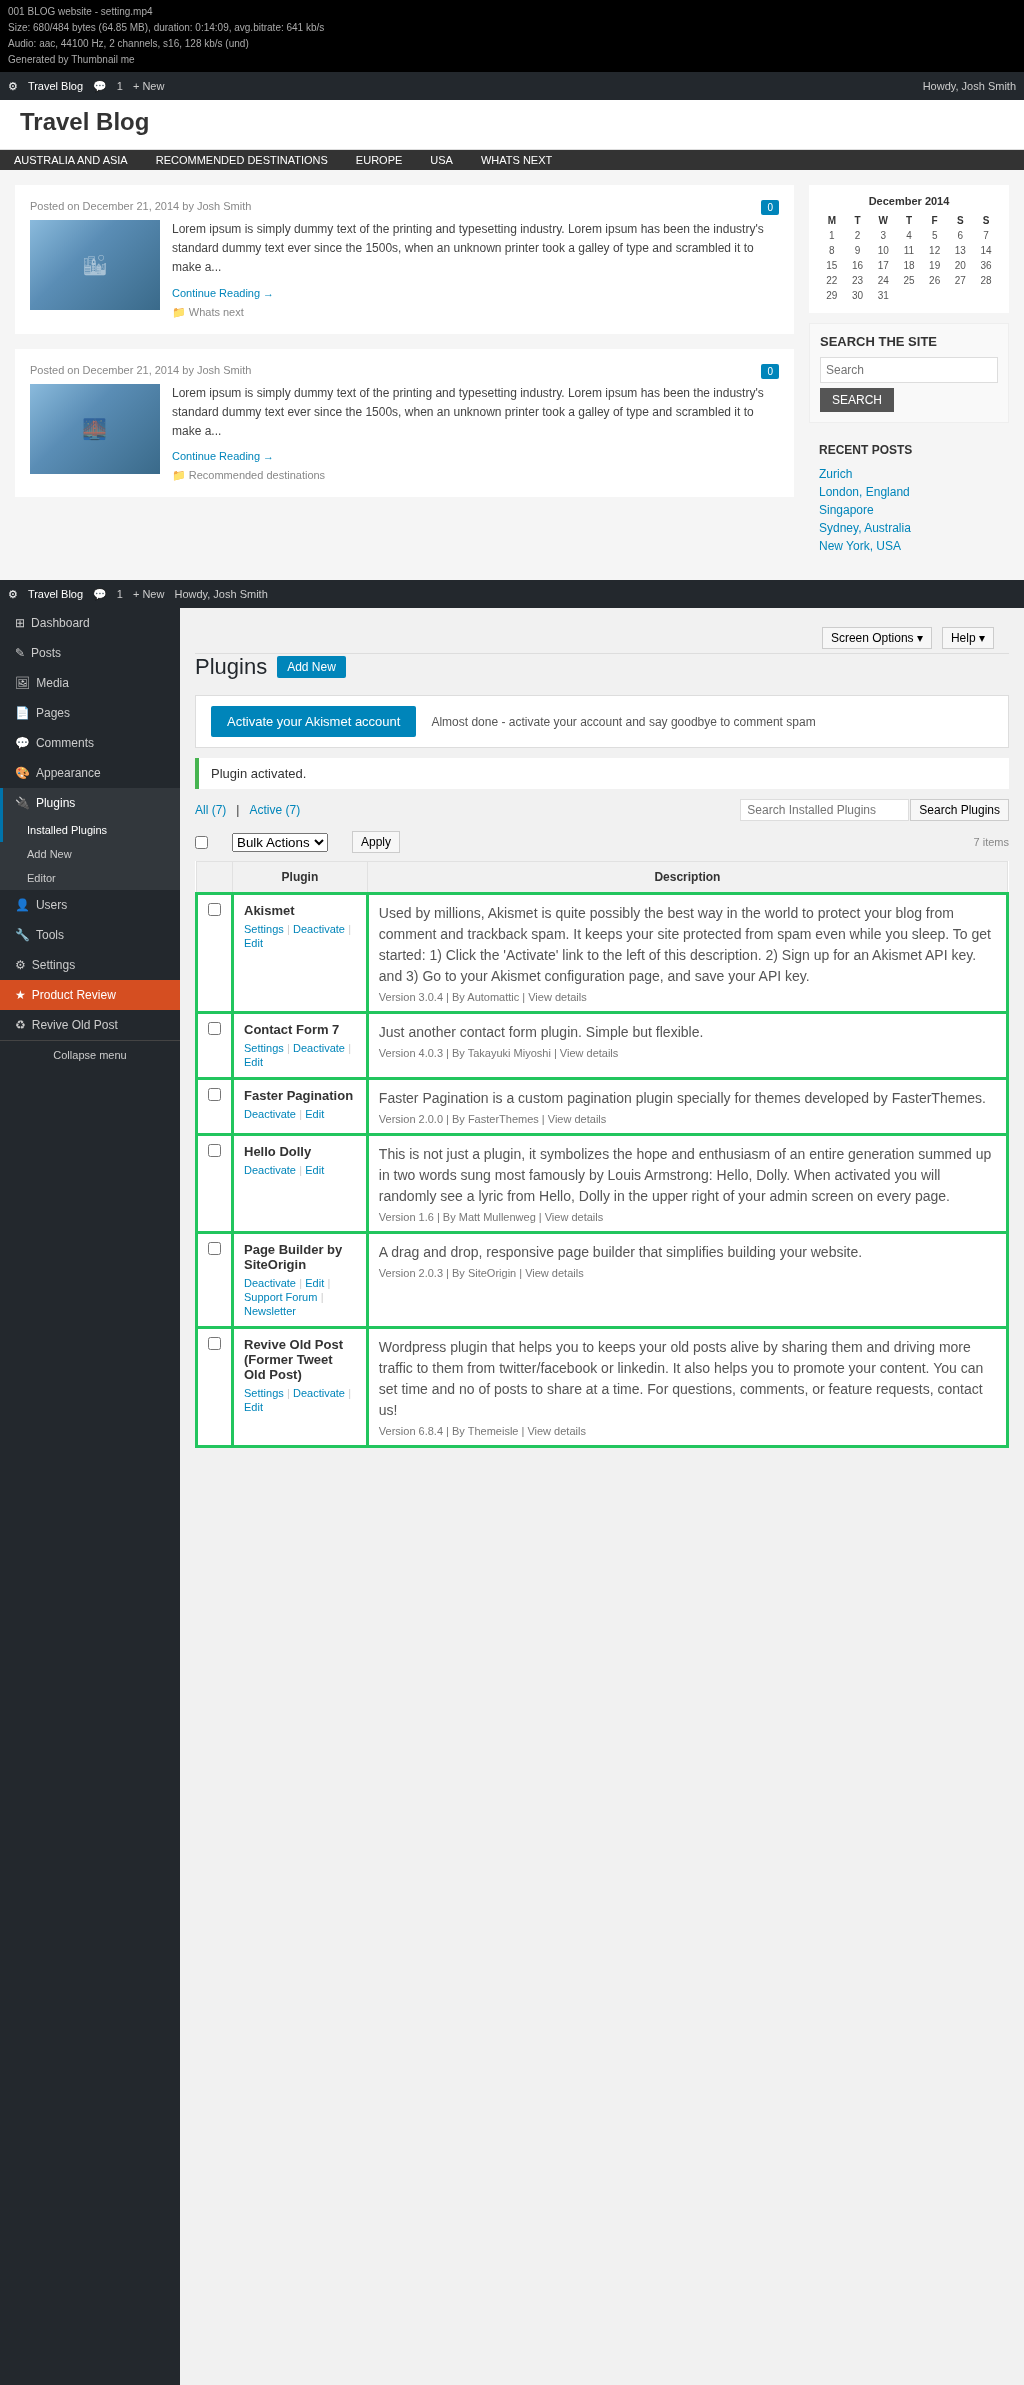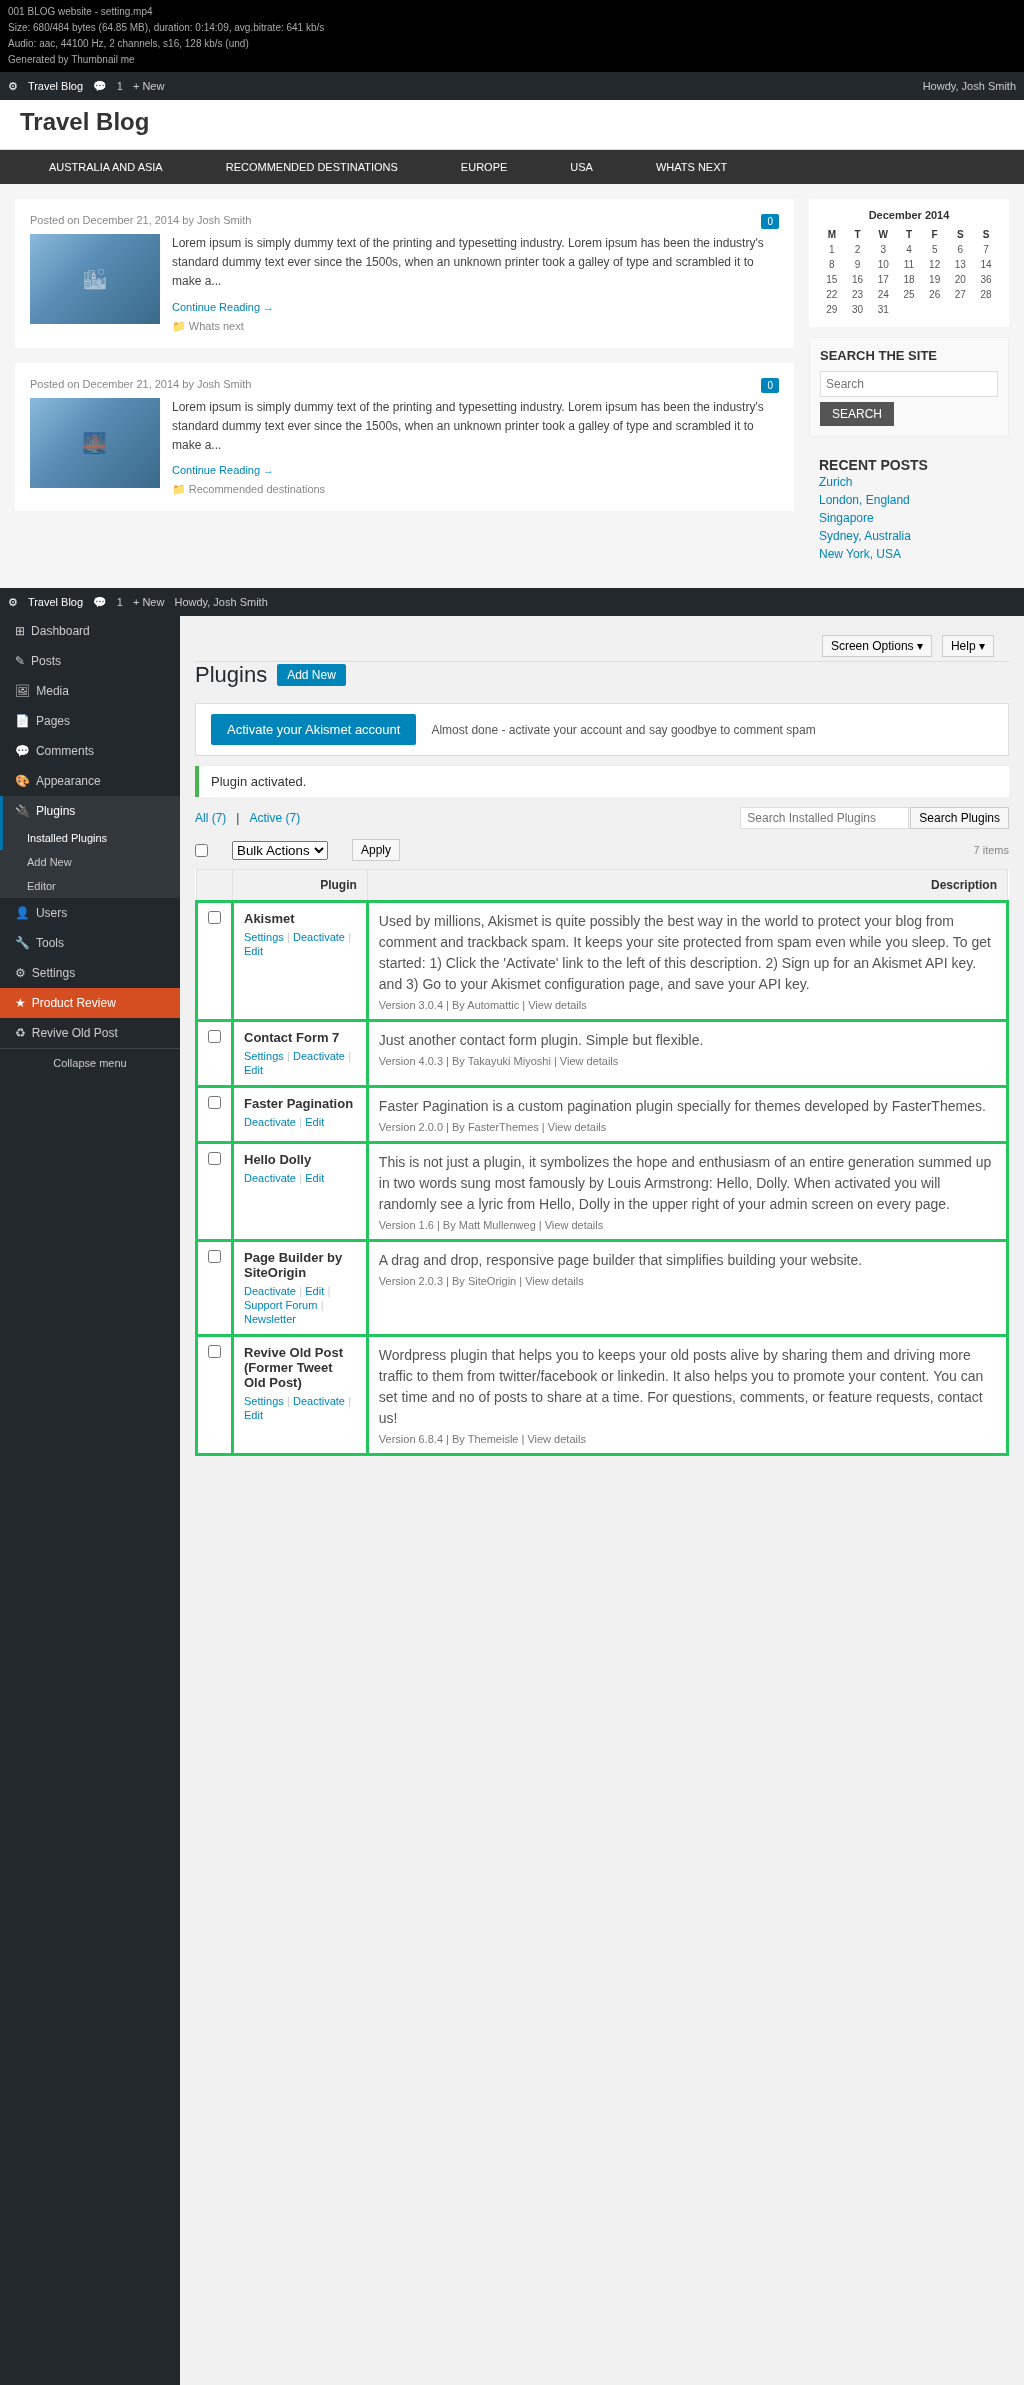--- a/index.html
+++ b/index.html
@@ -5,21 +5,21 @@
     * { box-sizing: border-box; margin: 0; padding: 0; }
     body { font-family: Arial, sans-serif; font-size: 12px; background: #f1f1f1; color: #333; width: 1024px; }
 
     
     .admin-bar { background: #23282d; color: #ccc; height: 28px; display: flex; align-items: center; padding: 0 8px; gap: 10px; font-size: 11px; }
     .admin-bar .howdy { margin-left: auto; color: #ccc; }
 
     
     .site-header { background: #fff; padding: 8px 20px; border-bottom: 1px solid #ddd; }
     .site-nav { background: #333; display: flex; gap: 0; }
-    .site-nav a { color: #fff; text-decoration: none; padding: 11px 14px; font-size: 11px; display: block; margin-left: 35px; }
+    .site-nav a { color: #fff; text-decoration: none; padding: 4px 14px; font-size: 11px; display: block; }
 
     
     .wp-wrapper { display: flex; }
 
     
     .wp-sidebar { width: 180px; background: #23282d; min-height: 2200px; flex-shrink: 0; }
     .sidebar-menu-item { color: #ccc; padding: 8px 12px; cursor: pointer; font-size: 12px; display: flex; align-items: center; gap: 6px; border-left: 3px solid transparent; }
     .sidebar-menu-item:hover, .sidebar-menu-item.active { background: #32373c; color: #fff; border-left-color: #0073aa; }
     .sidebar-menu-item.highlighted { background: #d54e21; color: #fff; }
     .sidebar-submenu { background: #32373c; }
@@ -37,21 +37,21 @@
     .akismet-btn { background: #0085ba; color: #fff; border: none; padding: 8px 16px; cursor: pointer; font-size: 13px; border-radius: 2px; }
     .akismet-text { color: #555; font-size: 12px; }
 
     .activated-msg { background: #fff; border-left: 4px solid #46b450; padding: 8px 12px; margin-bottom: 10px; font-size: 13px; }
 
     .filter-bar { display: flex; align-items: center; gap: 10px; margin-bottom: 10px; font-size: 12px; }
     .filter-bar a { color: #0085ba; text-decoration: none; }
     .apply-btn { background: #f7f7f7; border: 1px solid #ccc; padding: 3px 8px; cursor: pointer; font-size: 12px; }
 
     .plugins-table { width: 100%; border-collapse: collapse; background: #fff; }
-    .plugins-table th { background: #f1f1f1; border: 1px solid #e1e1e1; padding: 8px 10px; text-align: right; font-size: 12px; }
+    .plugins-table th { background: #f1f1f1; border: 1px solid #e1e1e1; padding: 8px 10px; text-align: center; font-size: 12px; }
     .plugins-table td { border: 3px solid #22c55e; padding: 8px 10px; vertical-align: top; font-size: 12px; }
     .plugin-name { font-weight: bold; font-size: 13px; margin-bottom: 4px; }
     .plugin-actions a { color: #0085ba; text-decoration: none; font-size: 11px; }
     .plugin-actions a + a::before { content: ' | '; color: #ccc; }
     .plugin-desc { color: #555; font-size: 14px; line-height: 1.5; }
     .plugin-version { color: #777; font-size: 11px; margin-top: 4px; }
 
     
     .post-area { background: #fff; padding: 15px; }
     .post-meta { color: #888; font-size: 11px; margin-bottom: 8px; }
@@ -69,21 +69,21 @@
     .calendar-table td { text-align: center; padding: 2px 3px; font-size: 10px; color: #555; }
 
     
     .search-widget { padding: 10px; background: #f9f9f9; border: 1px solid #eee; margin-top: 10px; }
     .search-widget h3 { font-size: 13px; margin-bottom: 8px; text-transform: uppercase; }
     .search-input { width: 100%; padding: 5px; border: 1px solid #ddd; font-size: 12px; margin-bottom: 5px; }
     .search-btn { background: #555; color: #fff; border: none; padding: 5px 12px; cursor: pointer; font-size: 12px; }
 
     
     .recent-posts { padding: 10px; margin-top: 10px; }
-    .recent-posts h3 { font-size: 14px; text-transform: uppercase; }
+    .recent-posts h3 { font-size: 12px; margin-bottom: 8px; text-transform: uppercase; }
     .recent-posts a { display: block; color: #0085ba; text-decoration: none; font-size: 12px; padding: 2px 0; }
 
     
     .screen-options-bar { background: #f1f1f1; padding: 4px 15px; display: flex; align-items: flex-end; justify-content: flex-end; gap: 10px; border-bottom: 1px solid #ddd; font-size: 12px; }
     .screen-options-btn { background: #f7f7f7; border: 1px solid #ccc; padding: 3px 8px; cursor: pointer; font-size: 12px; }
 
     
     .collapse-btn { color: #ccc; cursor: pointer; padding: 8px 12px; font-size: 11px; text-align: center; border-top: 1px solid #444; }
 
     

